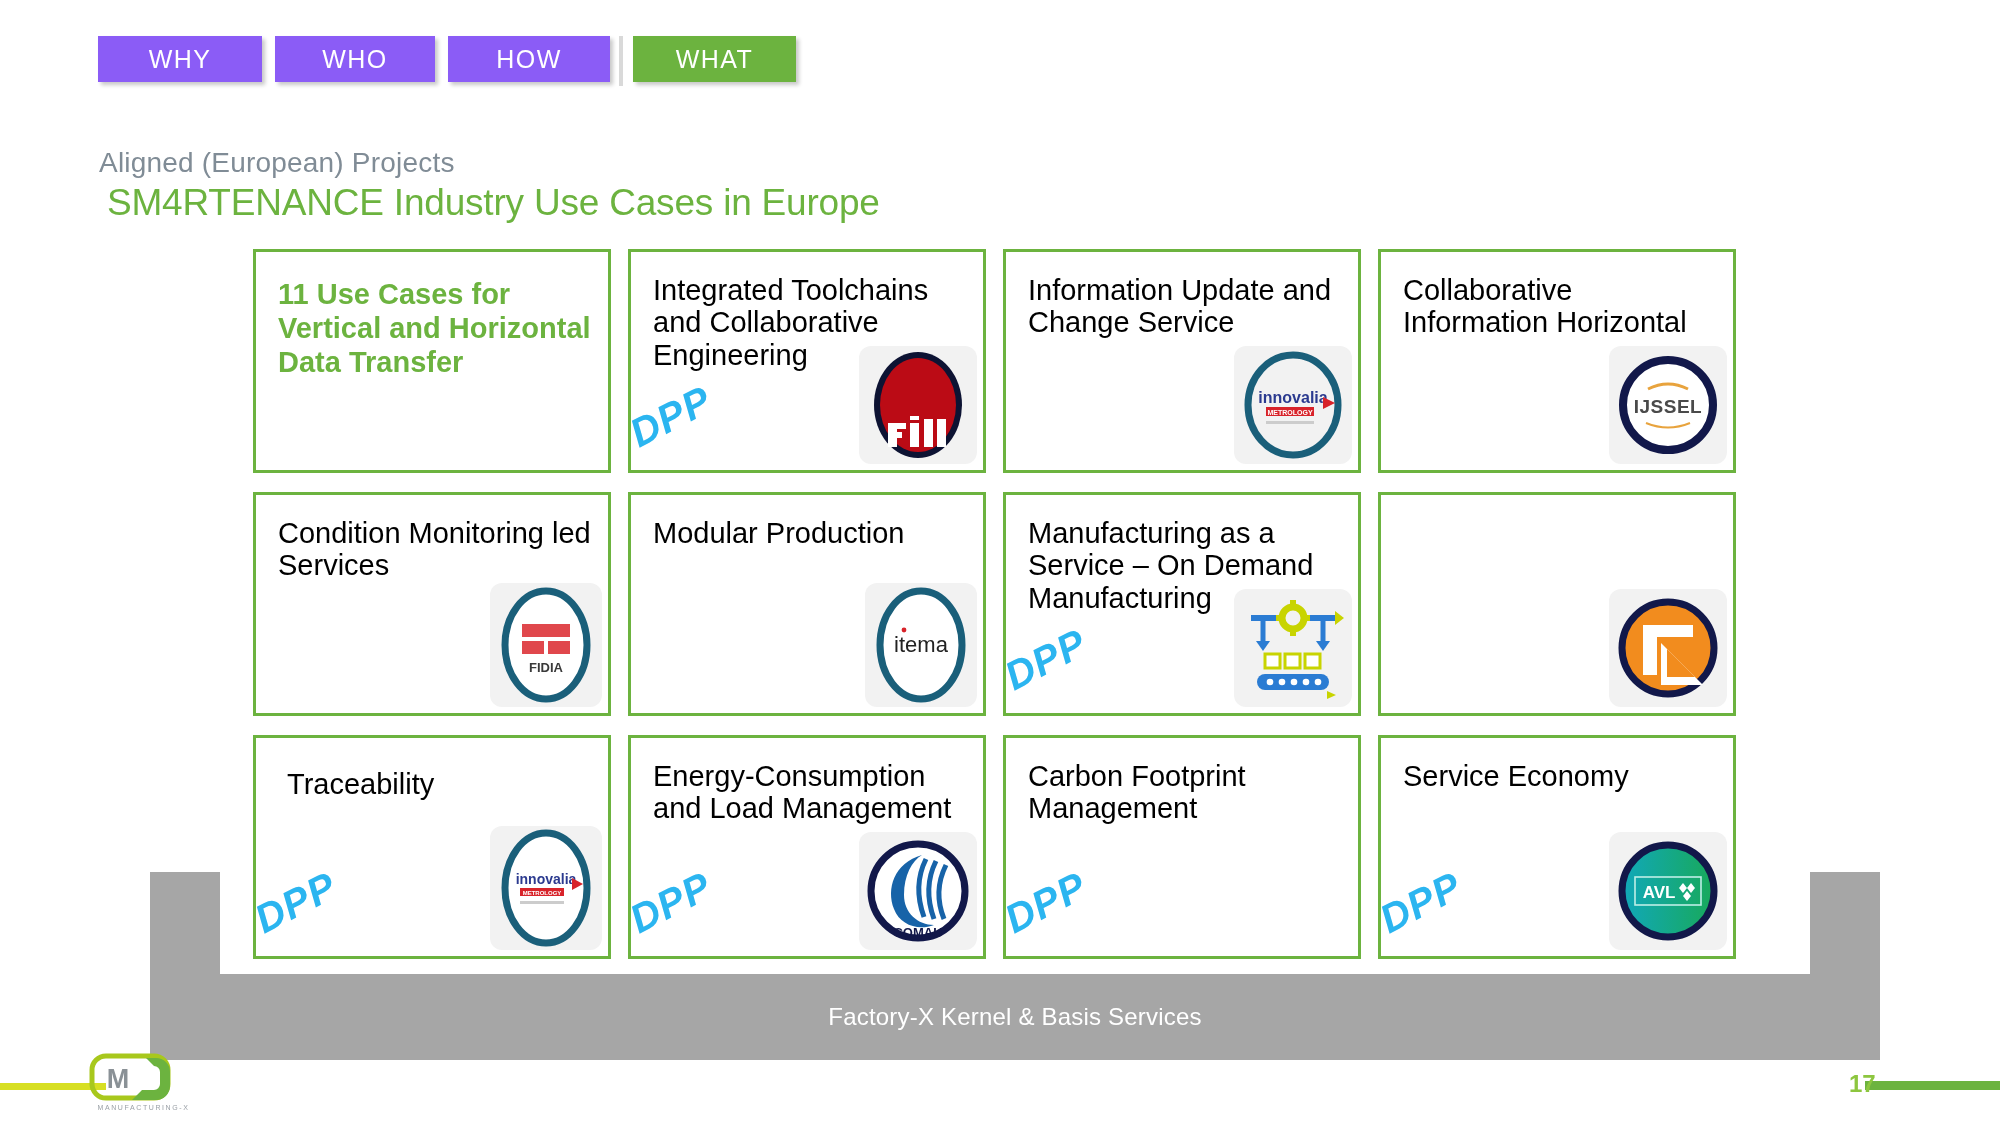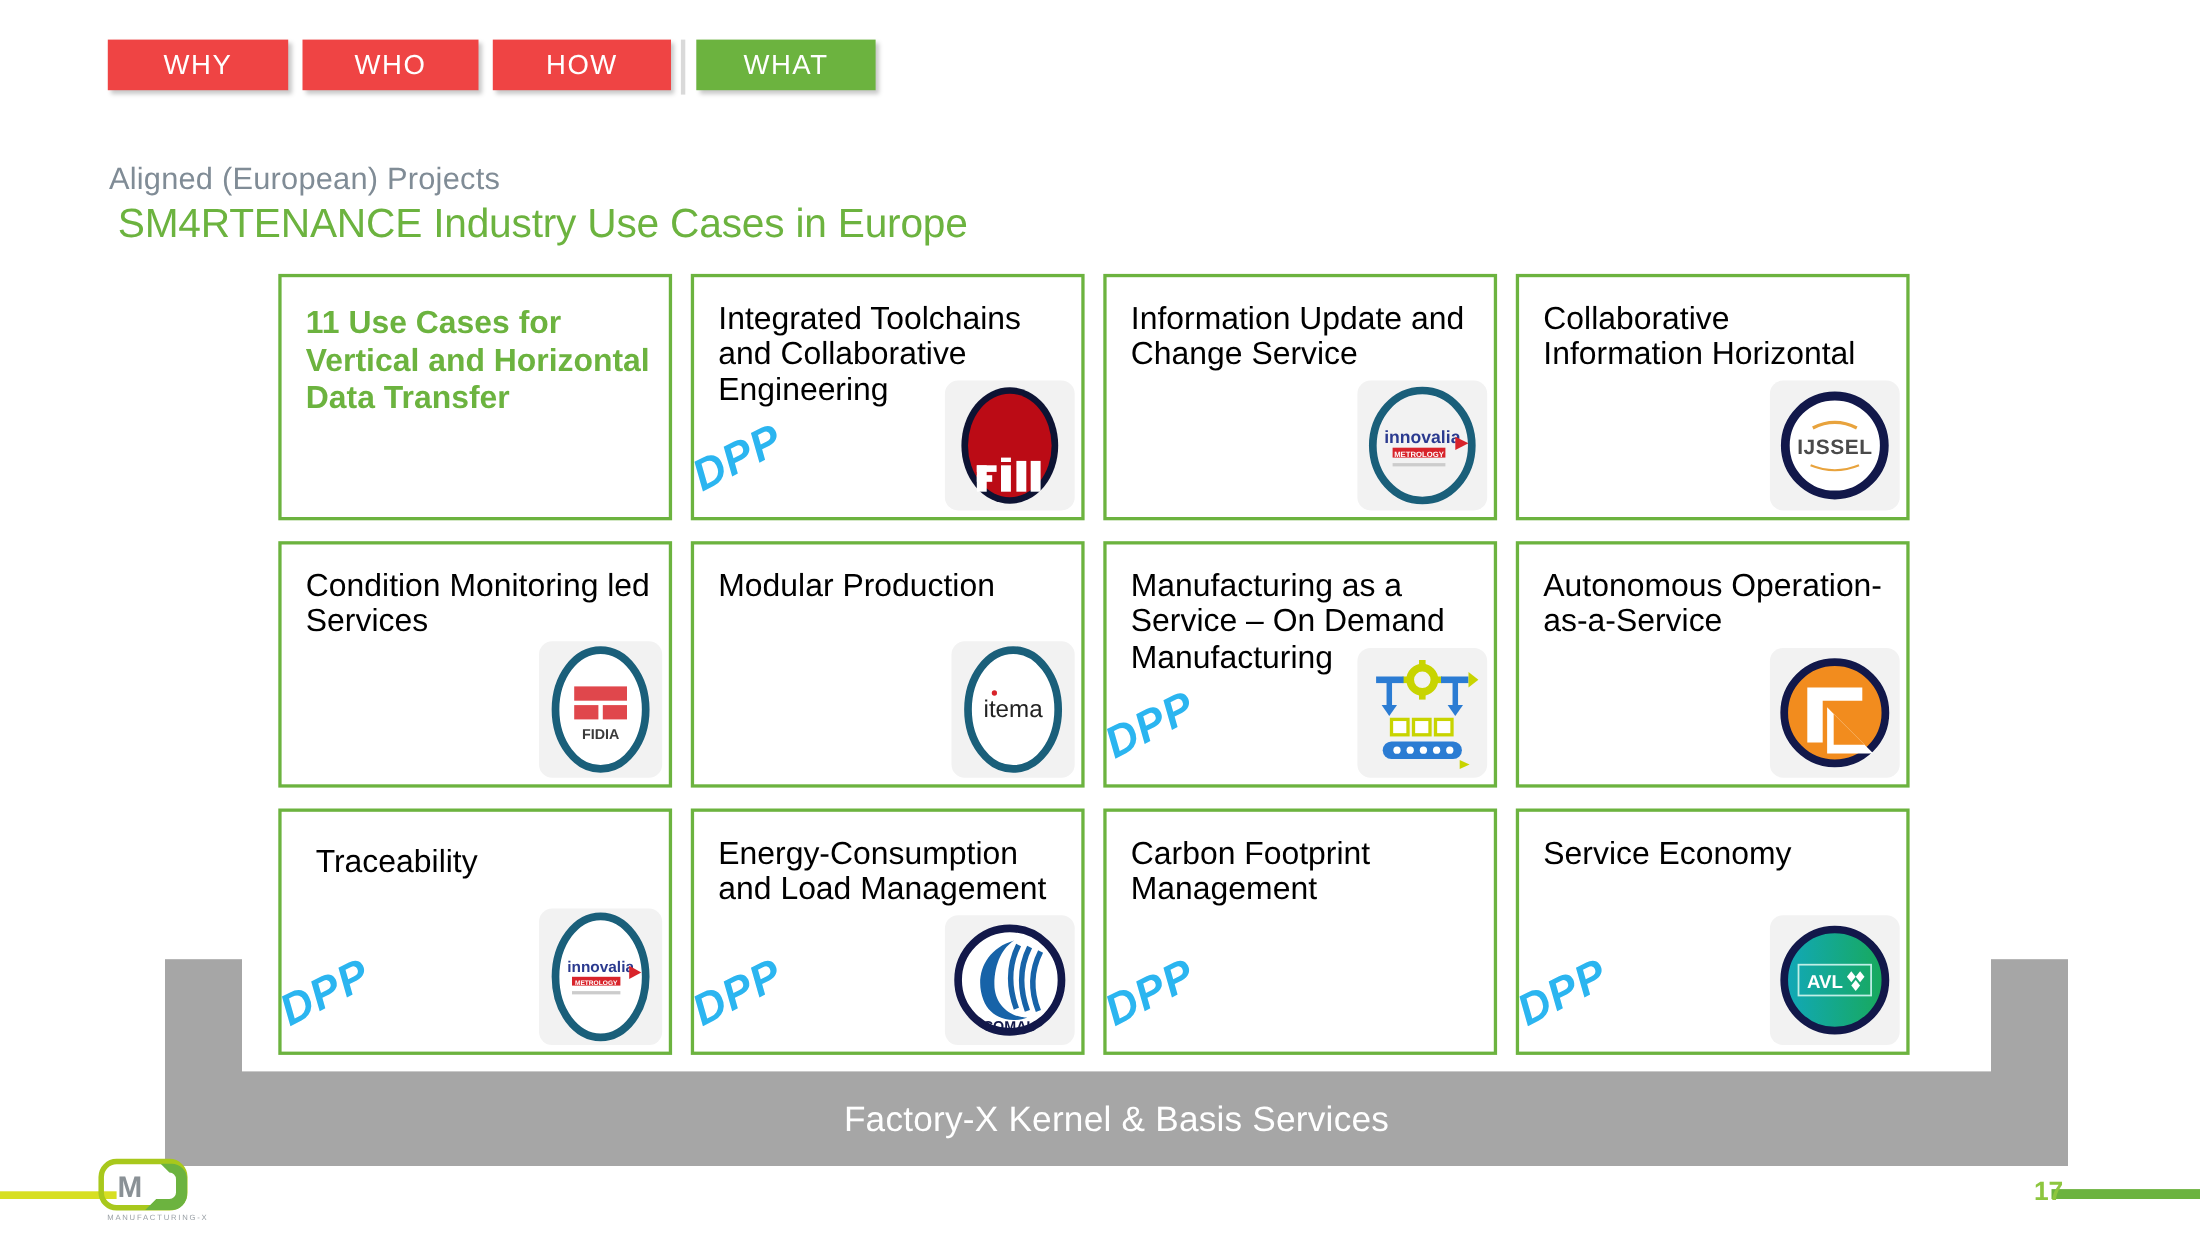--- a/index.html
+++ b/index.html
@@ -20,21 +20,21 @@
     height:46px;
     display:flex;align-items:center;justify-content:center;
     color:#ffffff;
     font-size:25px;
     letter-spacing:1.4px;
     font-weight:400;
     box-shadow:3px 3px 4px rgba(0,0,0,.22);
     margin-right:13px;
     user-select:none;
   }
-  .nav-tab.inactive{background:#ef4444;}
+  .nav-tab.inactive{background:#8b5cf6;}
   .nav-tab.active{background:#6cb33f;}
   .nav-tab.w1{width:164px;}
   .nav-tab.w2{width:160px;}
   .nav-tab.w3{width:162px;}
   .nav-tab.w4{width:163px;}
   .nav-sep{
     width:4px;height:50px;background:#d9d9d9;margin-right:10px;margin-left:-4px;
   }
 
   
@@ -56,21 +56,21 @@
     position:absolute;top:0;width:70px;height:136px;background:#a6a6a6;
   }
   .pillar.left{left:0;}
   .pillar.right{right:0;}
   #base-bar{
     position:absolute;left:0;bottom:0;width:1730px;height:86px;
     background:#a6a6a6;
     display:flex;align-items:center;justify-content:center;
   }
   #base-bar-label{
-    color:#ffffff;font-size:32px;font-weight:400;letter-spacing:.2px;
+    color:#ffffff;font-size:24px;font-weight:400;letter-spacing:.2px;
   }
   #house-inner{
     position:absolute;left:70px;top:0;width:1590px;height:136px;background:#ffffff;
   }
 
   
   #grid{
     position:absolute;left:253px;top:249px;
     width:1507px;
     display:grid;
@@ -279,21 +279,20 @@
           <circle cx="55" cy="86" r="3.3"></circle>
             <circle cx="67" cy="86" r="3.3"></circle>
           <circle cx="79" cy="86" r="3.3"></circle>
         </g>
         <path d="M88 95 l9 4 -9 4 z" fill="#c8d400"></path>
       </svg>
     </div>
   </div>
 
   <div class="card">
-    <div class="card-title">Autonomous Operation-as-a-Service</div>
     <div class="logo-tile">
       <svg width="106" height="106" viewBox="0 0 106 106">
         <circle cx="53" cy="53" r="46" fill="#f28c1e" stroke="#12184a" stroke-width="7"></circle>
         <path d="M28 80 L28 30 L78 30 L78 42 L42 42 L42 80 Z" fill="#ffffff"></path>
         <path d="M46 48 L88 90 L46 90 Z" fill="#ffffff"></path>
         <path d="M52 54 L80 82 L52 82 Z" fill="#f28c1e"></path>
       </svg>
     </div>
   </div>
 

